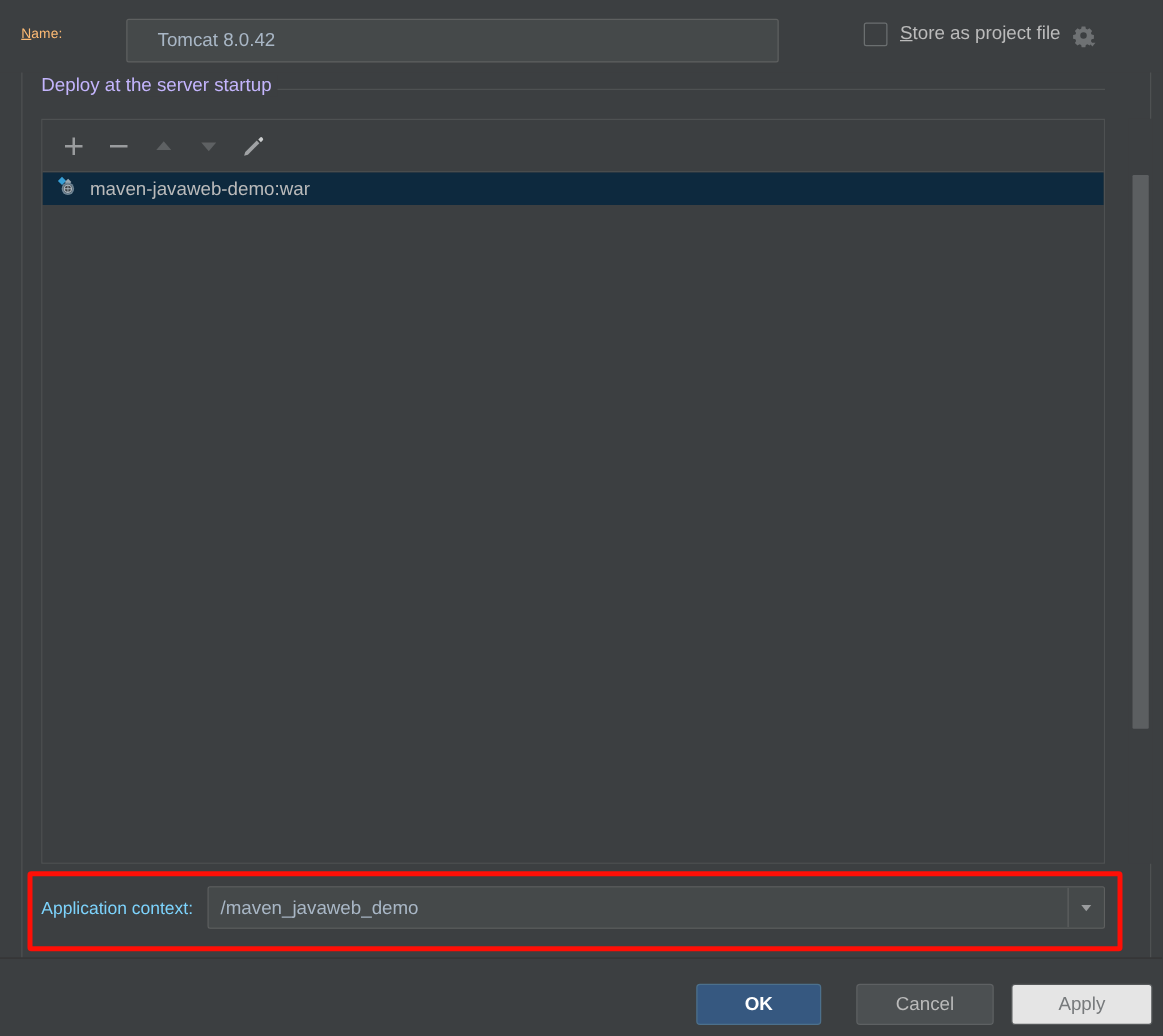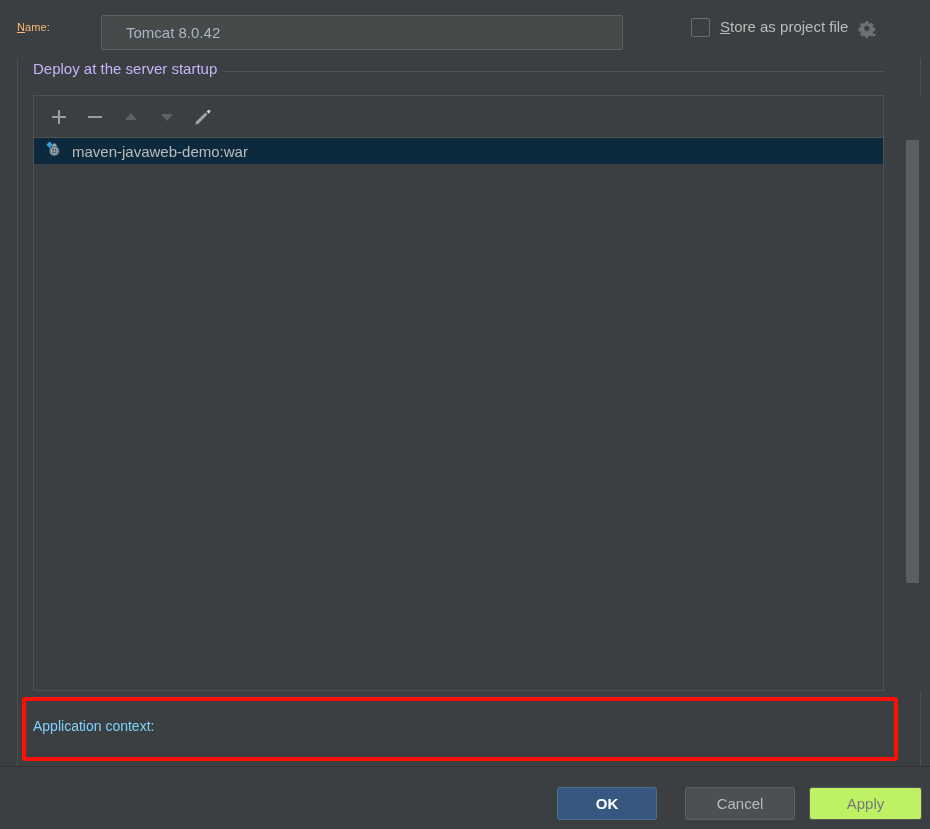--- a/index.html
+++ b/index.html
@@ -246,21 +246,21 @@
     font-weight: bold;
   }
   .btn-cancel {
     left: 685px; width: 110px;
     background: #4c5052;
     border: 1px solid #5e6163;
     color: #bbbbbb;
   }
   .btn-apply {
     left: 809px; width: 113px;
-    background: #bef264;
+    background: #e5e5e5;
     border: 1px solid #55585a;
     color: #777a7c;
   }
 </style>
 </head>
 <body>
 
 <div id="root">
 
   <div class="name-row">
@@ -344,20 +344,28 @@
       </div>
     </div>
 
   </div>
 
   <div class="scroll-track"></div>
   <div class="scroll-thumb"></div>
 
   <div class="ctx-row">
     <span class="ctx-label">Application context:</span>
+    <div class="ctx-combo">
+      <input class="ctx-input" type="text" value="/maven_javaweb_demo" style="">
+      <span class="ctx-arrow">
+        <svg width="14" height="14" viewBox="0 0 14 14" aria-hidden="true">
+          <path d="M3 5h8l-4 5z" fill="#9a9c9e"></path>
+        </svg>
+      </span>
+    </div>
   </div>
 
   <div class="annot-rect"></div>
 
   <div class="hline-bottom"></div>
   <div class="btn-bar"></div>
 
   <div class="btn btn-ok">OK</div>
   <div class="btn btn-cancel">Cancel</div>
   <div class="btn btn-apply">Apply</div>

